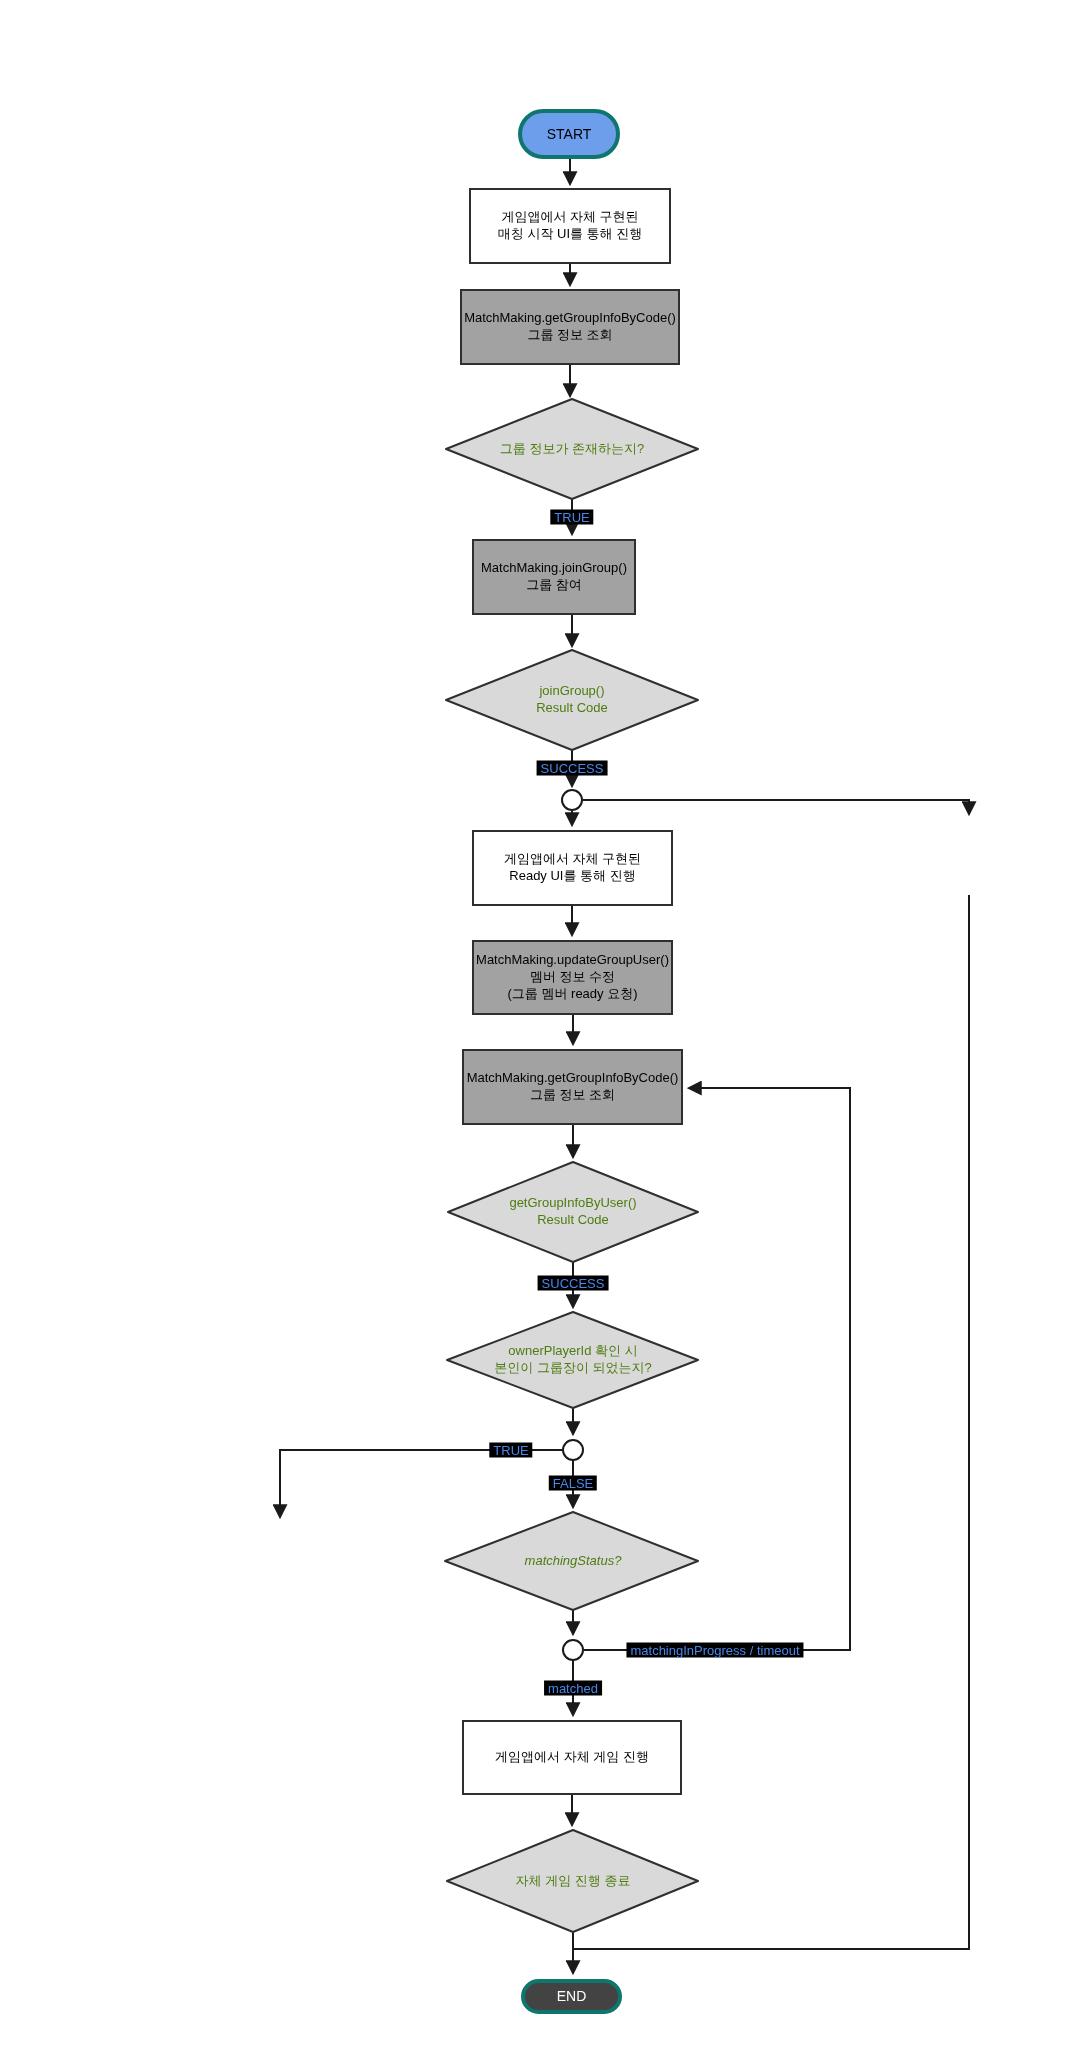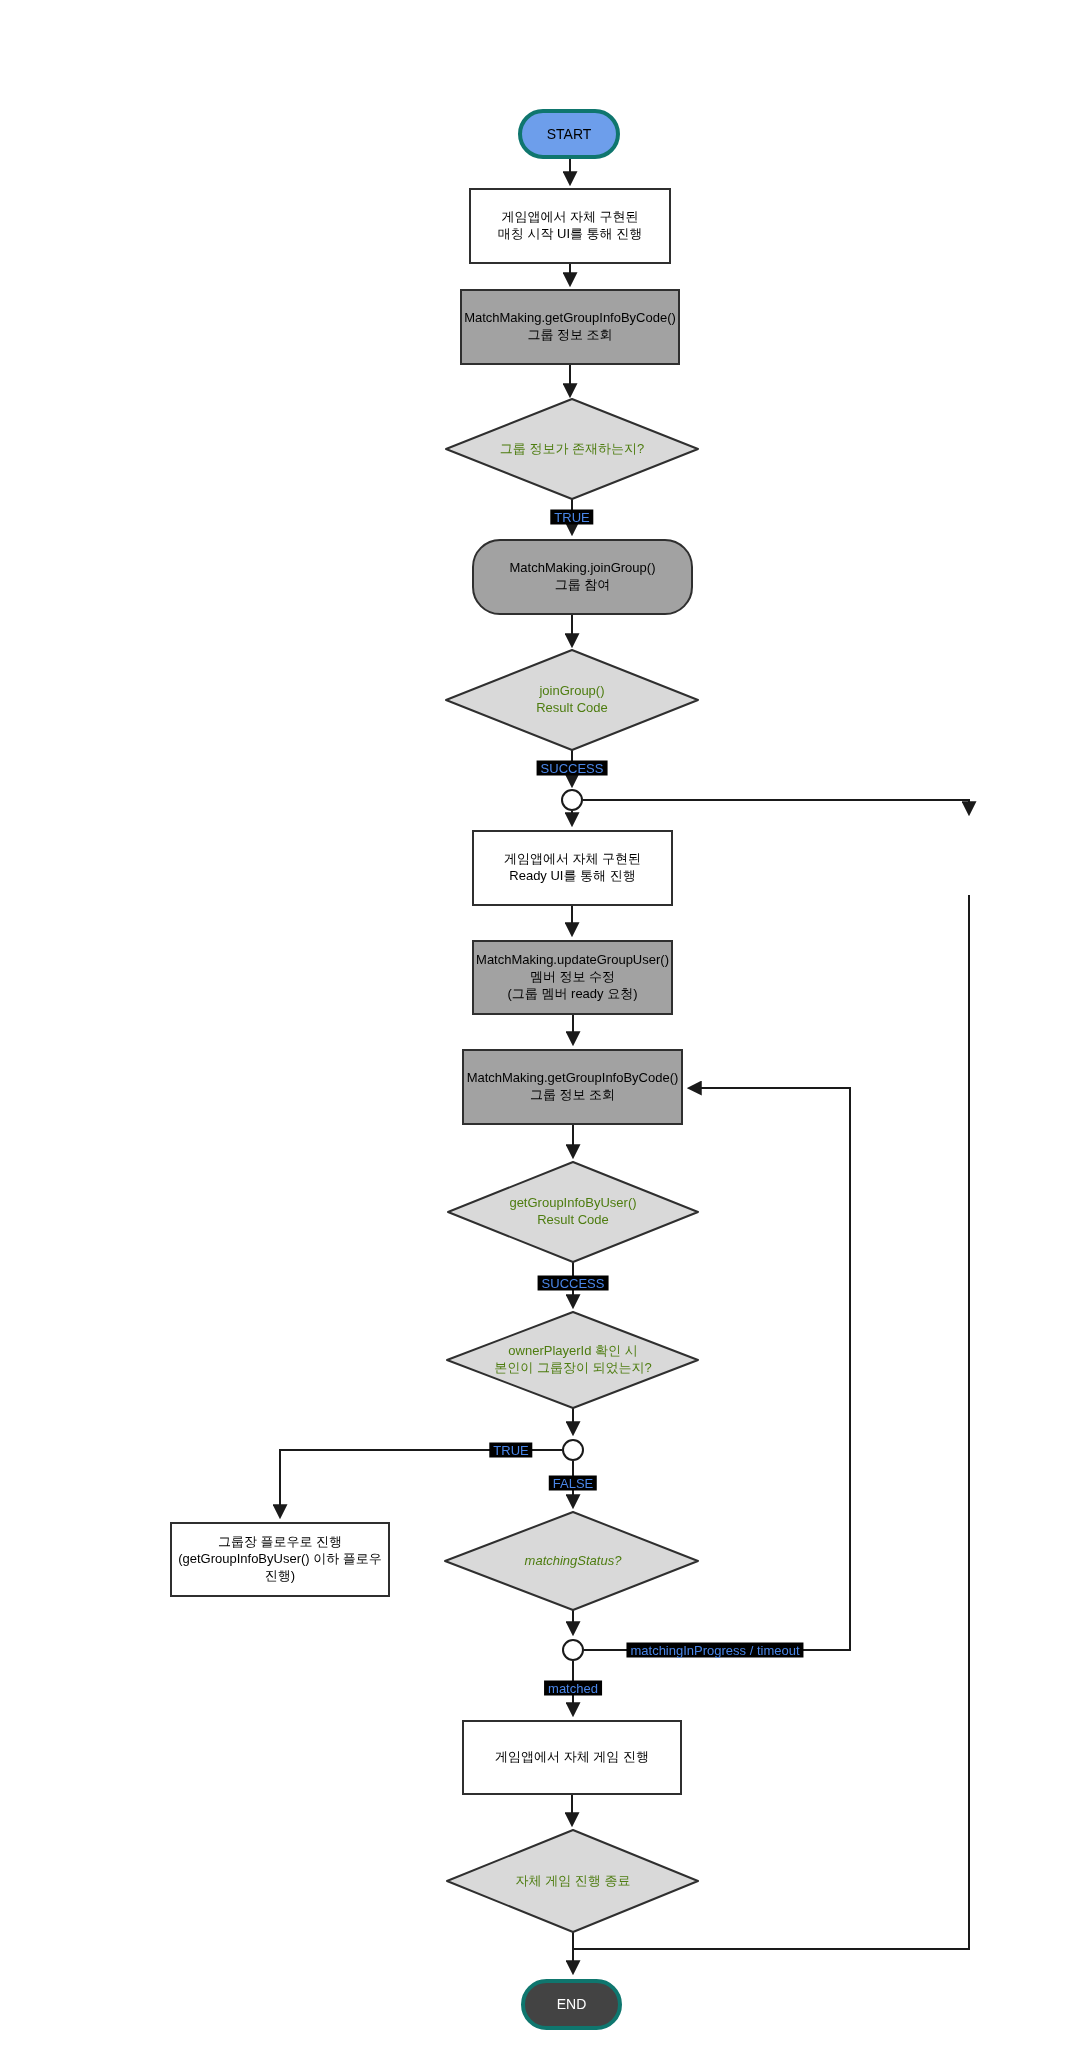--- a/index.html
+++ b/index.html
@@ -71,37 +71,35 @@
     <polygon class="diamond" points="573,1512 698,1561 573,1610 445,1561"></polygon>
     <polygon class="diamond" points="573,1830 698,1881 573,1932 447,1881"></polygon>
 
     <circle class="connector" cx="572" cy="800" r="10"></circle>
     <circle class="connector" cx="573" cy="1450" r="10"></circle>
     <circle class="connector" cx="573" cy="1650" r="10"></circle>
   </svg>
 
   <div class="node terminal terminal-start" style="left:518px;top:109px;width:102px;height:50px;">START</div>
 
-  <div class="node terminal terminal-end" style="left:521px;top:1979px;width:101px;height:51px;">END</div>
+  <div class="node terminal terminal-end" style="left:521px;top:1979px;width:101px;height:35px;">END</div>
 
   <div class="node process" style="left:469px;top:188px;width:202px;height:76px;">게임앱에서 자체 구현된
 매칭 시작 UI를 통해 진행</div>
 
   <div class="node process" style="left:472px;top:830px;width:201px;height:76px;">게임앱에서 자체 구현된
 Ready UI를 통해 진행</div>
 
-  <div class="node process" style="left:170px;top:1522px;width:220px;height:75px;">그룹장 플로우로 진행
-(getGroupInfoByUser() 이하 플로우 진행)</div>
 
   <div class="node process" style="left:462px;top:1720px;width:220px;height:75px;">게임앱에서 자체 게임 진행</div>
 
   <div class="node api" style="left:460px;top:289px;width:220px;height:76px;">MatchMaking.getGroupInfoByCode()
 그룹 정보 조회</div>
 
-  <div class="node api" style="left:472px;top:539px;width:221px;height:76px;border-radius:28px;">MatchMaking.joinGroup()
+  <div class="node api" style="left:472px;top:539px;width:164px;height:76px;">MatchMaking.joinGroup()
 그룹 참여</div>
 
 
   <div class="node api" style="left:472px;top:940px;width:201px;height:75px;">MatchMaking.updateGroupUser()
 멤버 정보 수정
 (그룹 멤버 ready 요청)</div>
 
   <div class="node api" style="left:462px;top:1049px;width:221px;height:76px;">MatchMaking.getGroupInfoByCode()
 그룹 정보 조회</div>
 

